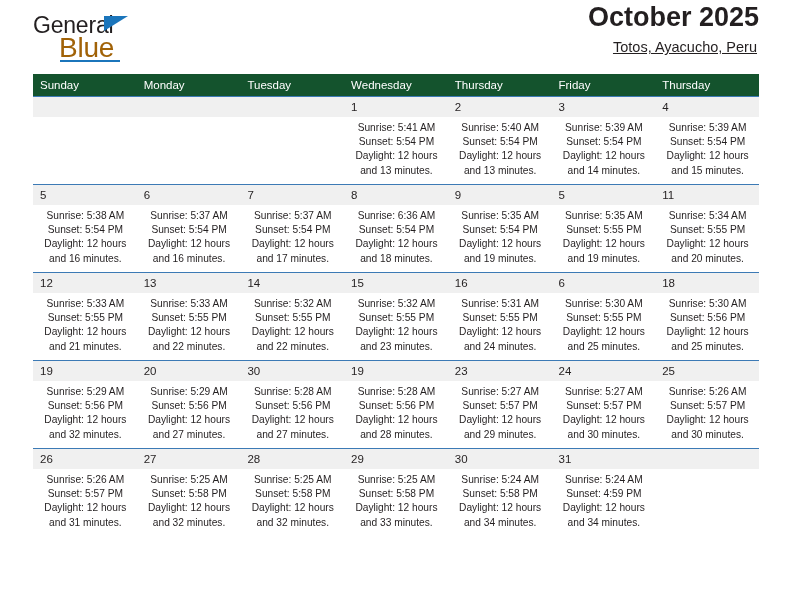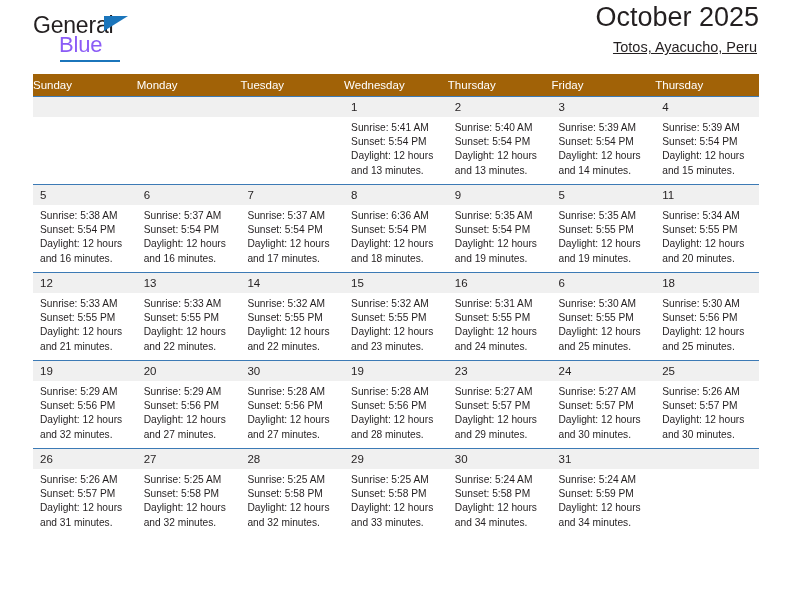--- a/index.html
+++ b/index.html
@@ -51,65 +51,65 @@
     top: 8px;
     width: 0;
     height: 0;
     border-left: 24px solid #1b75bb;
     border-bottom: 15px solid transparent;
   }
   .logo-blue {
     position: absolute;
     left: 26px;
     top: 26px;
-    font-size: 22px;
-    color: #8b5cf6;
+    font-size: 28px;
+    color: #a16207;
     line-height: 1;
     letter-spacing: -0.2px;
   }
   .logo-underline {
     position: absolute;
     left: 27px;
     top: 52px;
     width: 60px;
     height: 2px;
     background: #1b75bb;
   }
   .title-block {
     text-align: right;
     margin-top: 2px;
   }
   .cal-title {
     font-size: 27px;
-    font-weight: normal;
+    font-weight: bold;
     color: #231f20;
     line-height: 1.15;
     margin: 0;
   }
   .cal-subtitle {
     font-size: 14.5px;
     color: #231f20;
     margin: 6px 2px 0 0;
     line-height: 1.2;
     text-decoration: underline;
   }
 
   
   .calendar {
     width: 726px;
     border-collapse: collapse;
     table-layout: fixed;
   }
   .calendar th {
-    background: #a16207;
+    background: #14532d;
     color: #ffffff;
     font-weight: normal;
     font-size: 11.5px;
     text-align: left;
-    padding: 5px 0 5px 0;
+    padding: 5px 0 5px 7px;
     height: 11px;
     border: none;
   }
   .calendar td {
     vertical-align: top;
     padding: 0;
     border: none;
     border-top: 1.6px solid #3c7ab5;
     height: 88px;
     box-sizing: border-box;
@@ -126,20 +126,21 @@
   }
   .daynum.empty {
     background: #f0f0f0;
     color: transparent;
   }
   .cell-body {
     padding: 4px 6px 0 7px;
     font-size: 10.2px;
     line-height: 14.2px;
     color: #231f20;
+    text-align: center;
   }
   .cell-body div { white-space: nowrap; }
 </style>
 </head>
 <body>
 
 <div class="page">
 
   <div class="header">
 
@@ -455,21 +456,21 @@
               <div>Sunrise: 5:24 AM</div>
               <div>Sunset: 5:58 PM</div>
               <div>Daylight: 12 hours</div>
               <div>and 34 minutes.</div>
             </div>
           </td>
           <td>
             <div class="daynum">31</div>
             <div class="cell-body">
               <div>Sunrise: 5:24 AM</div>
-              <div>Sunset: 5:59 PM</div>
+              <div>Sunset: 4:59 PM</div>
               <div>Daylight: 12 hours</div>
               <div>and 34 minutes.</div>
             </div>
           </td>
           <td>
             <div class="daynum empty"></div>
           </td>
         </tr>
       </tbody>
   </table>

